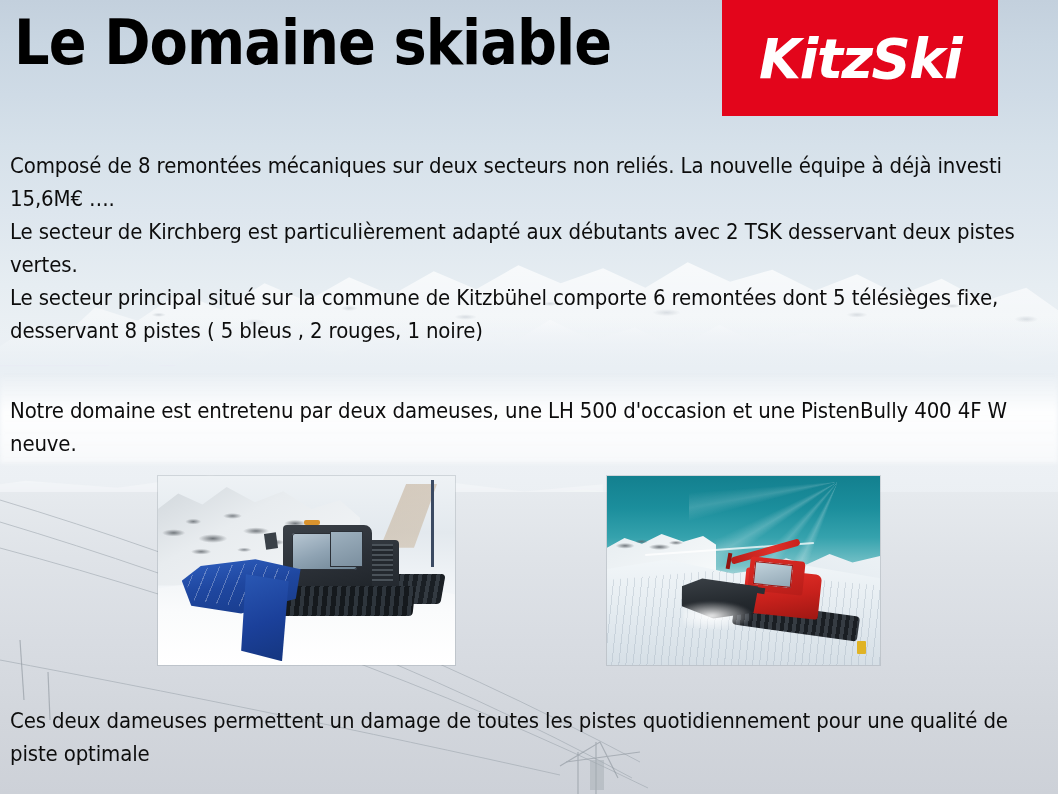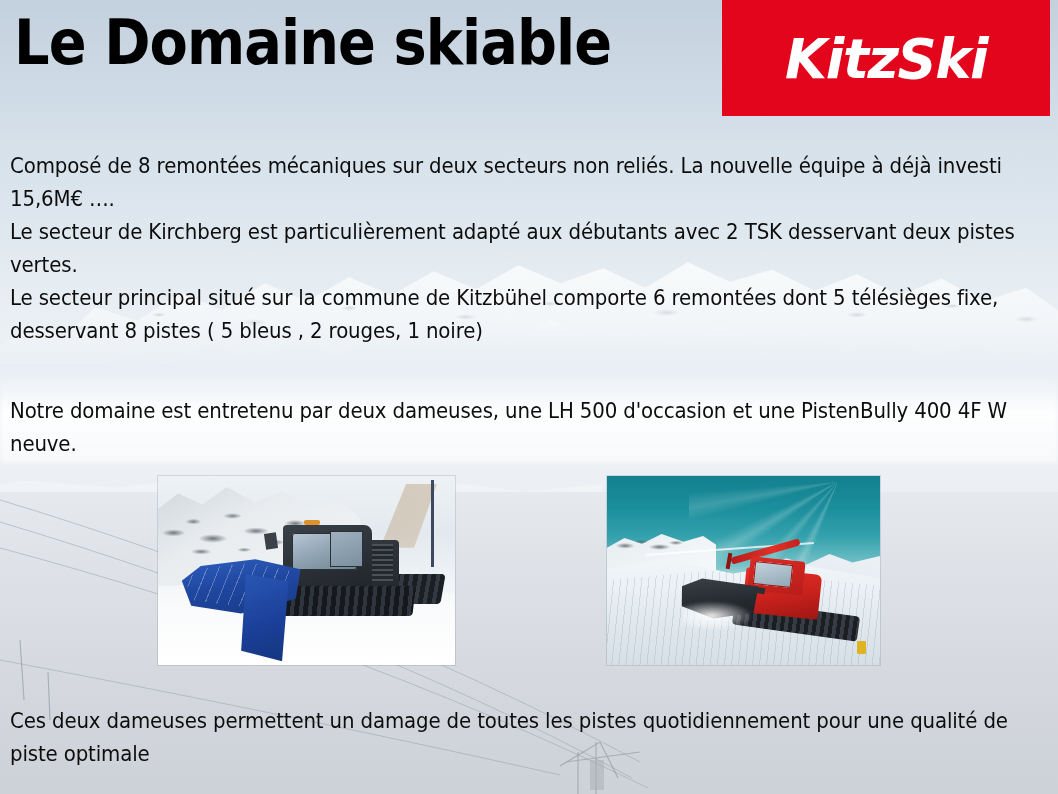--- a/index.html
+++ b/index.html
@@ -121,21 +121,21 @@
     color: #000000;
     transform: scaleX(0.90);
     transform-origin: left top;
     white-space: nowrap;
   }
 
   
   .logo {
     position: absolute;
     left: 722px; top: 0px;
-    width: 328px; height: 116px;
+    width: 276px; height: 116px;
     background: #e3051b;
     display: flex;
     align-items: center;
     justify-content: center;
   }
   .logo-text {
     font-family: "DejaVu Sans", sans-serif;
     font-weight: bold;
     font-style: italic;
     font-size: 56px;

